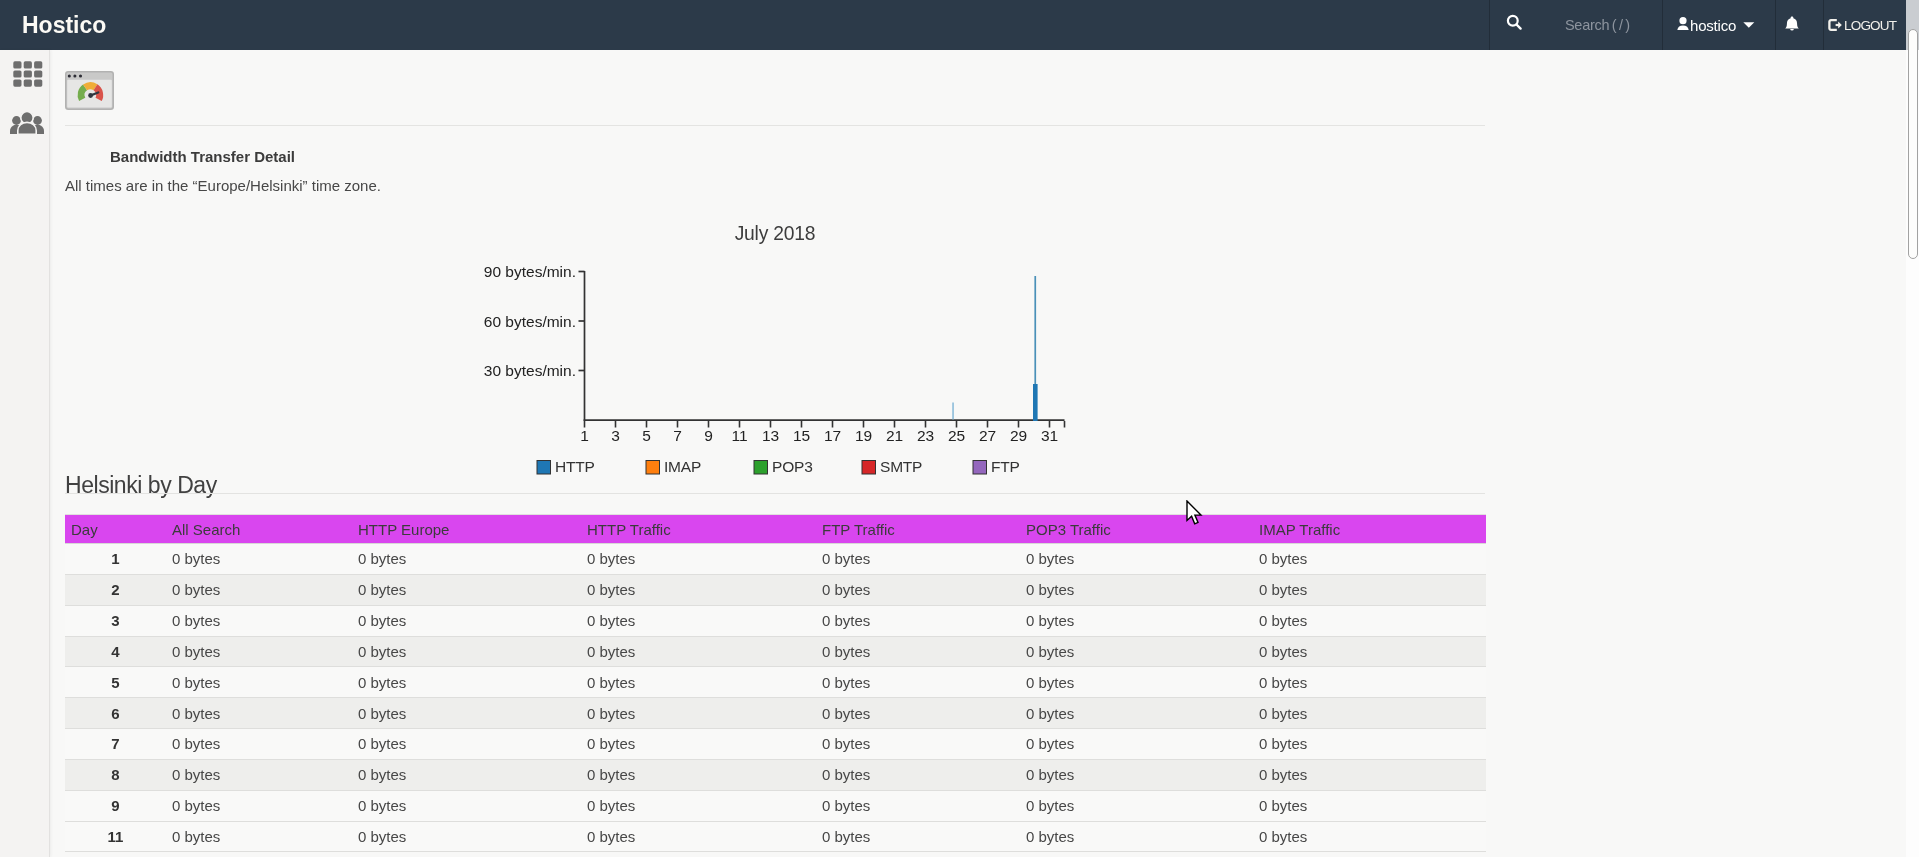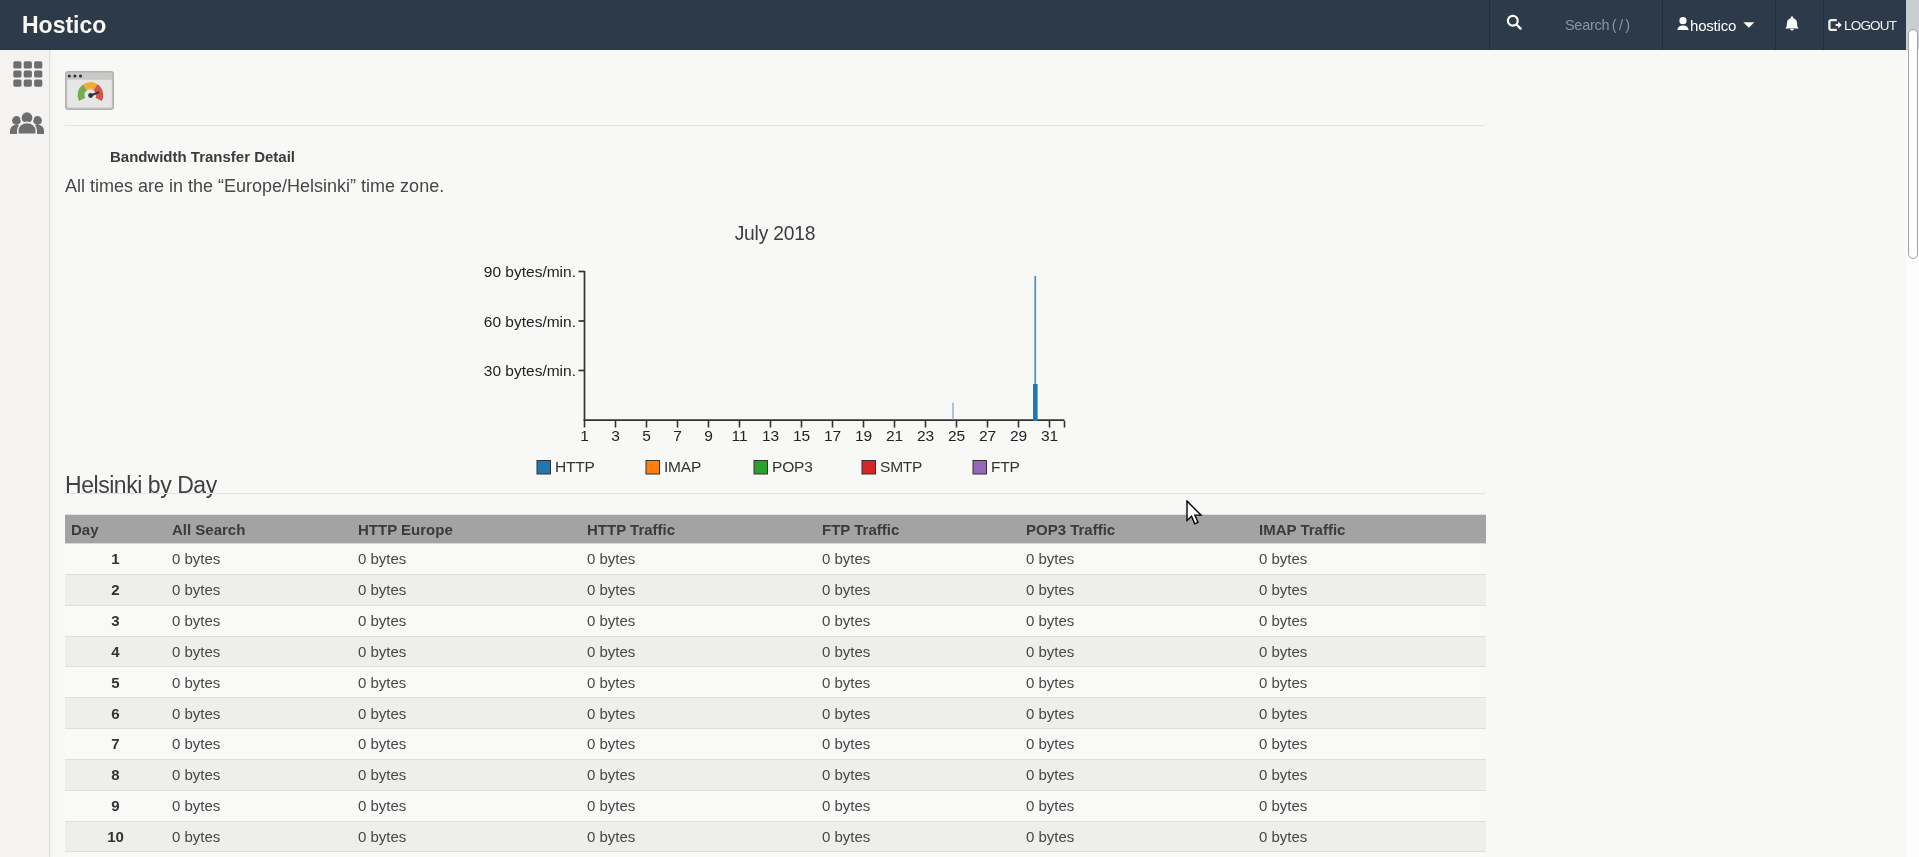--- a/index.html
+++ b/index.html
@@ -16,29 +16,29 @@
   #hostico-usr { position:absolute; left:1690px; top:0; line-height:51px; font-size:15px; letter-spacing:-0.2px; color:#ffffff; }
   #logout-txt { position:absolute; left:1844px; top:0; line-height:51px; font-size:13.5px; letter-spacing:-0.8px; color:#f3f1ec;text-align:right; }
 
   
   #sidebar { position:absolute; left:0; top:50px; width:50px; height:807px; background:#f4f3f2; border-right:1px solid #e2e1e0; box-shadow:1px 0 3px rgba(0,0,0,0.05); }
 
   
   #h1 { position:absolute; left:122px; top:69px; font-size:36px; color:#383838; letter-spacing:1.75px; }
   #hr1 { position:absolute; left:65px; top:125px; width:1420px; height:1px; background:#e4e4e2; }
   #sec-title { position:absolute; left:65px; top:147px; font-size:15px; font-weight:bold; color:#3b3b3b; line-height:20px;margin-left:45px; }
-  #sec-body  { position:absolute; left:65px; top:176px; font-size:18px; color:#474747; line-height:20px; }
+  #sec-body  { position:absolute; left:65px; top:176px; font-size:15px; color:#474747; line-height:20px; }
 
   #h2 { position:absolute; left:65px; top:472px; font-size:23px; color:#414141; line-height:26px; letter-spacing:-0.45px; }
   #hr2 { position:absolute; left:65px; top:493px; width:1420px; height:1px; background:#e3e3e1; }
 
   
   #tbl { position:absolute; left:65px; top:514px; width:1421px; border-collapse:collapse; table-layout:fixed; font-size:15px; color:#474747; }
   #tbl th, #tbl td { padding:0 6px; font-weight:normal; text-align:left; overflow:hidden; white-space:nowrap; }
-  #tbl thead th { font-weight:bold; color:#3b3b3b; background:#a3a3a3; height:29px; border-top:1px solid #e0e0de; border-bottom:1px solid #d8d8d6; }
+  #tbl thead th { font-weight:normal; color:#3b3b3b; background:#d946ef; height:29px; border-top:1px solid #e0e0de; border-bottom:1px solid #d8d8d6; }
   #tbl tbody td, #tbl tbody th { height:30.85px; border-bottom:1px solid #dededc; }
   #tbl tbody th { font-weight:bold; color:#333; text-align:center; }
   #tbl tbody tr.odd  { background:#f9f9f8; }
   #tbl tbody tr.even { background:#eeeeec; }
 
   
   #sb-track { position:absolute; left:1906px; top:0; width:13px; height:857px; background:rgba(255,255,255,0.75); }
   #sb-thumb { position:absolute; left:1908px; top:29px; width:10px; height:230px; background:#fdfdfc; border:1px solid #a2a2a2; border-radius:5.5px; }
 </style>
 </head>
@@ -295,29 +295,20 @@
         </tr>
       <tr class="odd">
           <th>9</th>
           <td>0 bytes</td>
           <td>0 bytes</td>
           <td>0 bytes</td>
           <td>0 bytes</td>
           <td>0 bytes</td>
           <td>0 bytes</td>
         </tr>
-      <tr class="even">
-          <th>10</th>
-          <td>0 bytes</td>
-          <td>0 bytes</td>
-          <td>0 bytes</td>
-          <td>0 bytes</td>
-          <td>0 bytes</td>
-          <td>0 bytes</td>
-        </tr>
       <tr class="odd">
           <th>11</th>
           <td>0 bytes</td>
           <td>0 bytes</td>
           <td>0 bytes</td>
           <td>0 bytes</td>
           <td>0 bytes</td>
           <td>0 bytes</td>
         </tr>
     </tbody>

